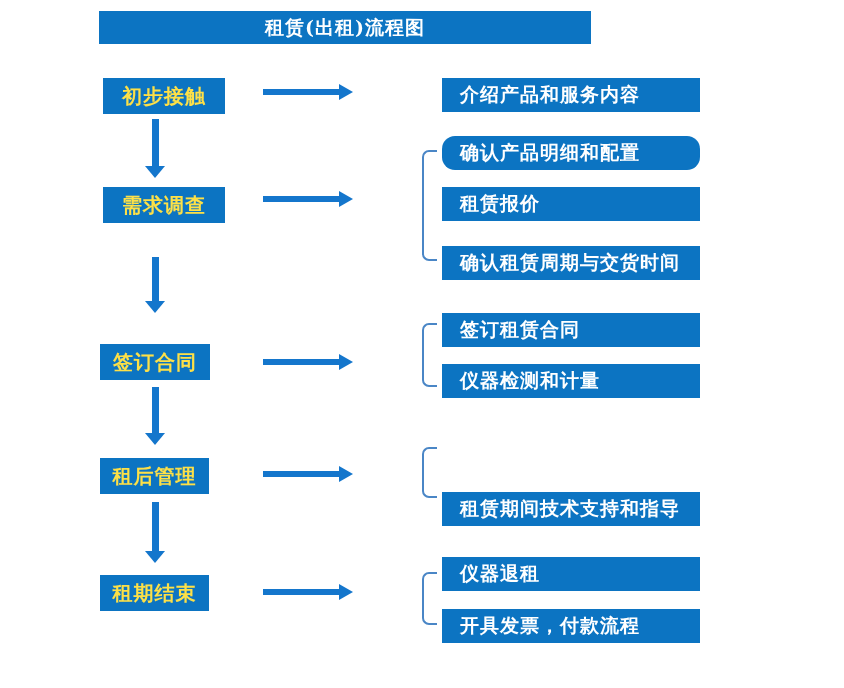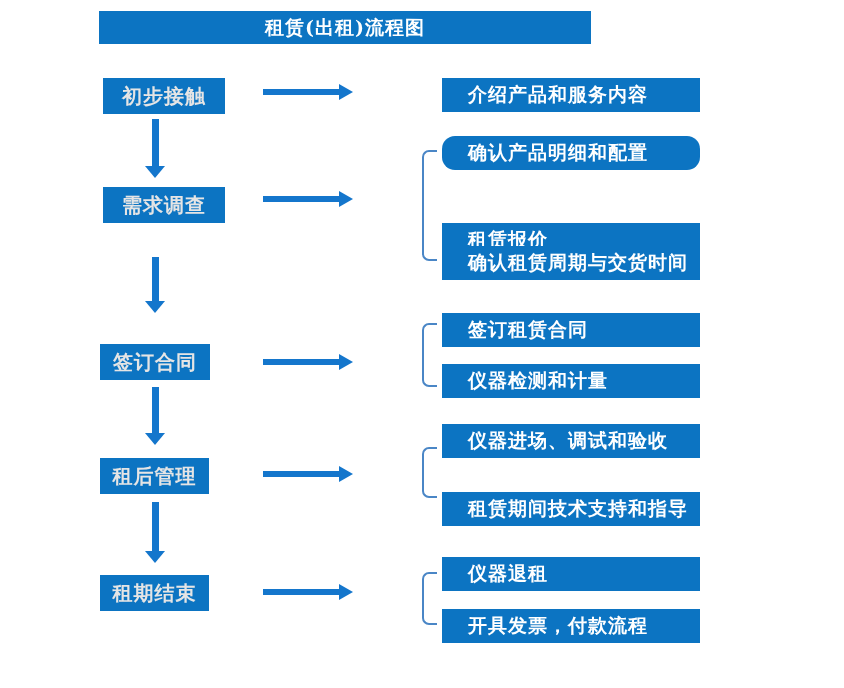--- a/index.html
+++ b/index.html
@@ -18,42 +18,42 @@
     color: #ffffff;
     font-size: 19px;
     font-weight: bold;
     text-align: center;
     line-height: 33px;
     letter-spacing: 1px;
   }
   .stage {
     position: absolute;
     background: var(--blue, #0c74c2);
-    color: #e5e5e5;
+    color: #fde047;
     font-size: 20px;
     font-weight: bold;
     text-align: center;
     letter-spacing: 1px;
     display: flex;
     align-items: center;
     justify-content: center;
   }
   .detail {
     position: absolute;
     left: 442px;
     width: 258px;
     height: 34px;
     background: var(--blue, #0c74c2);
     color: #ffffff;
     font-size: 19px;
     font-weight: bold;
     letter-spacing: 1px;
     display: flex;
     align-items: center;
-    padding-left: 26px;
+    padding-left: 18px;
     box-sizing: border-box;
   }
   .h-arrow {
     position: absolute;
     left: 263px;
     width: 90px;
     height: 16px;
     display: flex;
     align-items: center;
   }
@@ -142,22 +142,21 @@
       <div class="h-head"></div>
     </div>
 
   <div class="bracket" style="top:150px; height:111px;"></div>
   <div class="bracket" style="top:323px; height:64px;"></div>
   <div class="bracket" style="top:447px; height:51px;"></div>
   <div class="bracket" style="top:572px; height:53px;"></div>
 
   <div class="detail" style="top:78px;">介绍产品和服务内容</div>
   <div class="detail" style="top:136px;border-radius:13px;">确认产品明细和配置</div>
-  <div class="detail" style="top:187px;margin-top:36px;">租赁报价</div>
+  <div class="detail" style="top:187px;">租赁报价</div>
   <div class="detail" style="top:246px;">确认租赁周期与交货时间</div>
   <div class="detail" style="top:313px;">签订租赁合同</div>
   <div class="detail" style="top:364px;text-align:center;">仪器检测和计量</div>
-  <div class="detail" style="top:424px;">仪器进场、调试和验收</div>
   <div class="detail" style="top:492px;">租赁期间技术支持和指导</div>
   <div class="detail" style="top:557px;">仪器退租</div>
   <div class="detail" style="top:609px;">开具发票，付款流程</div>
 
 </div>
 
 </body></html>

